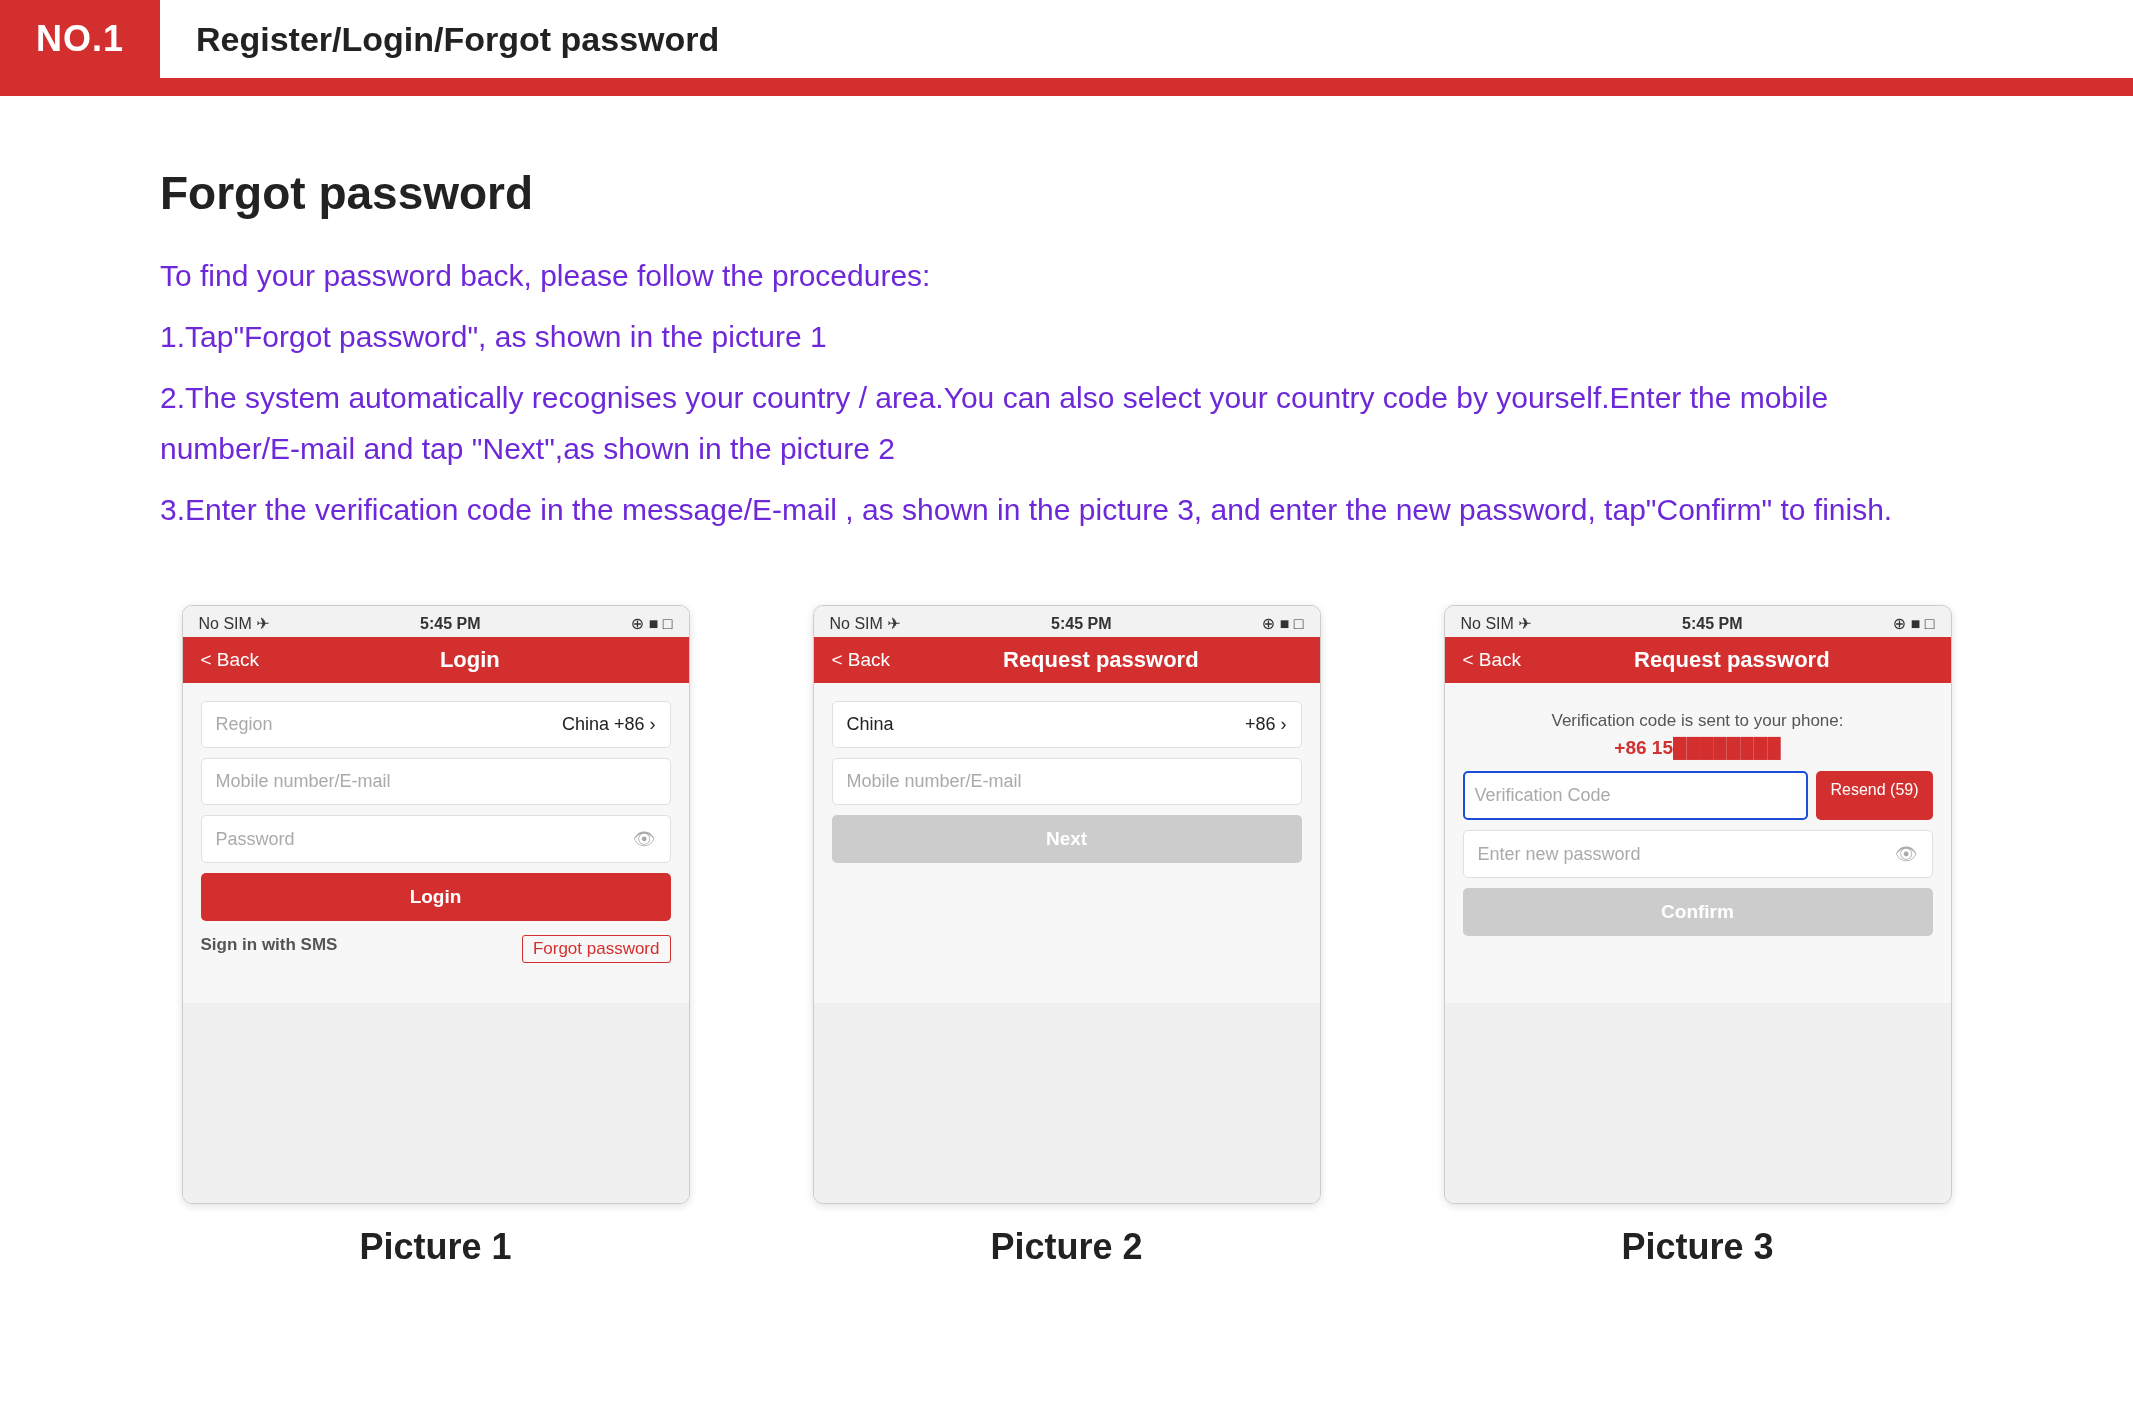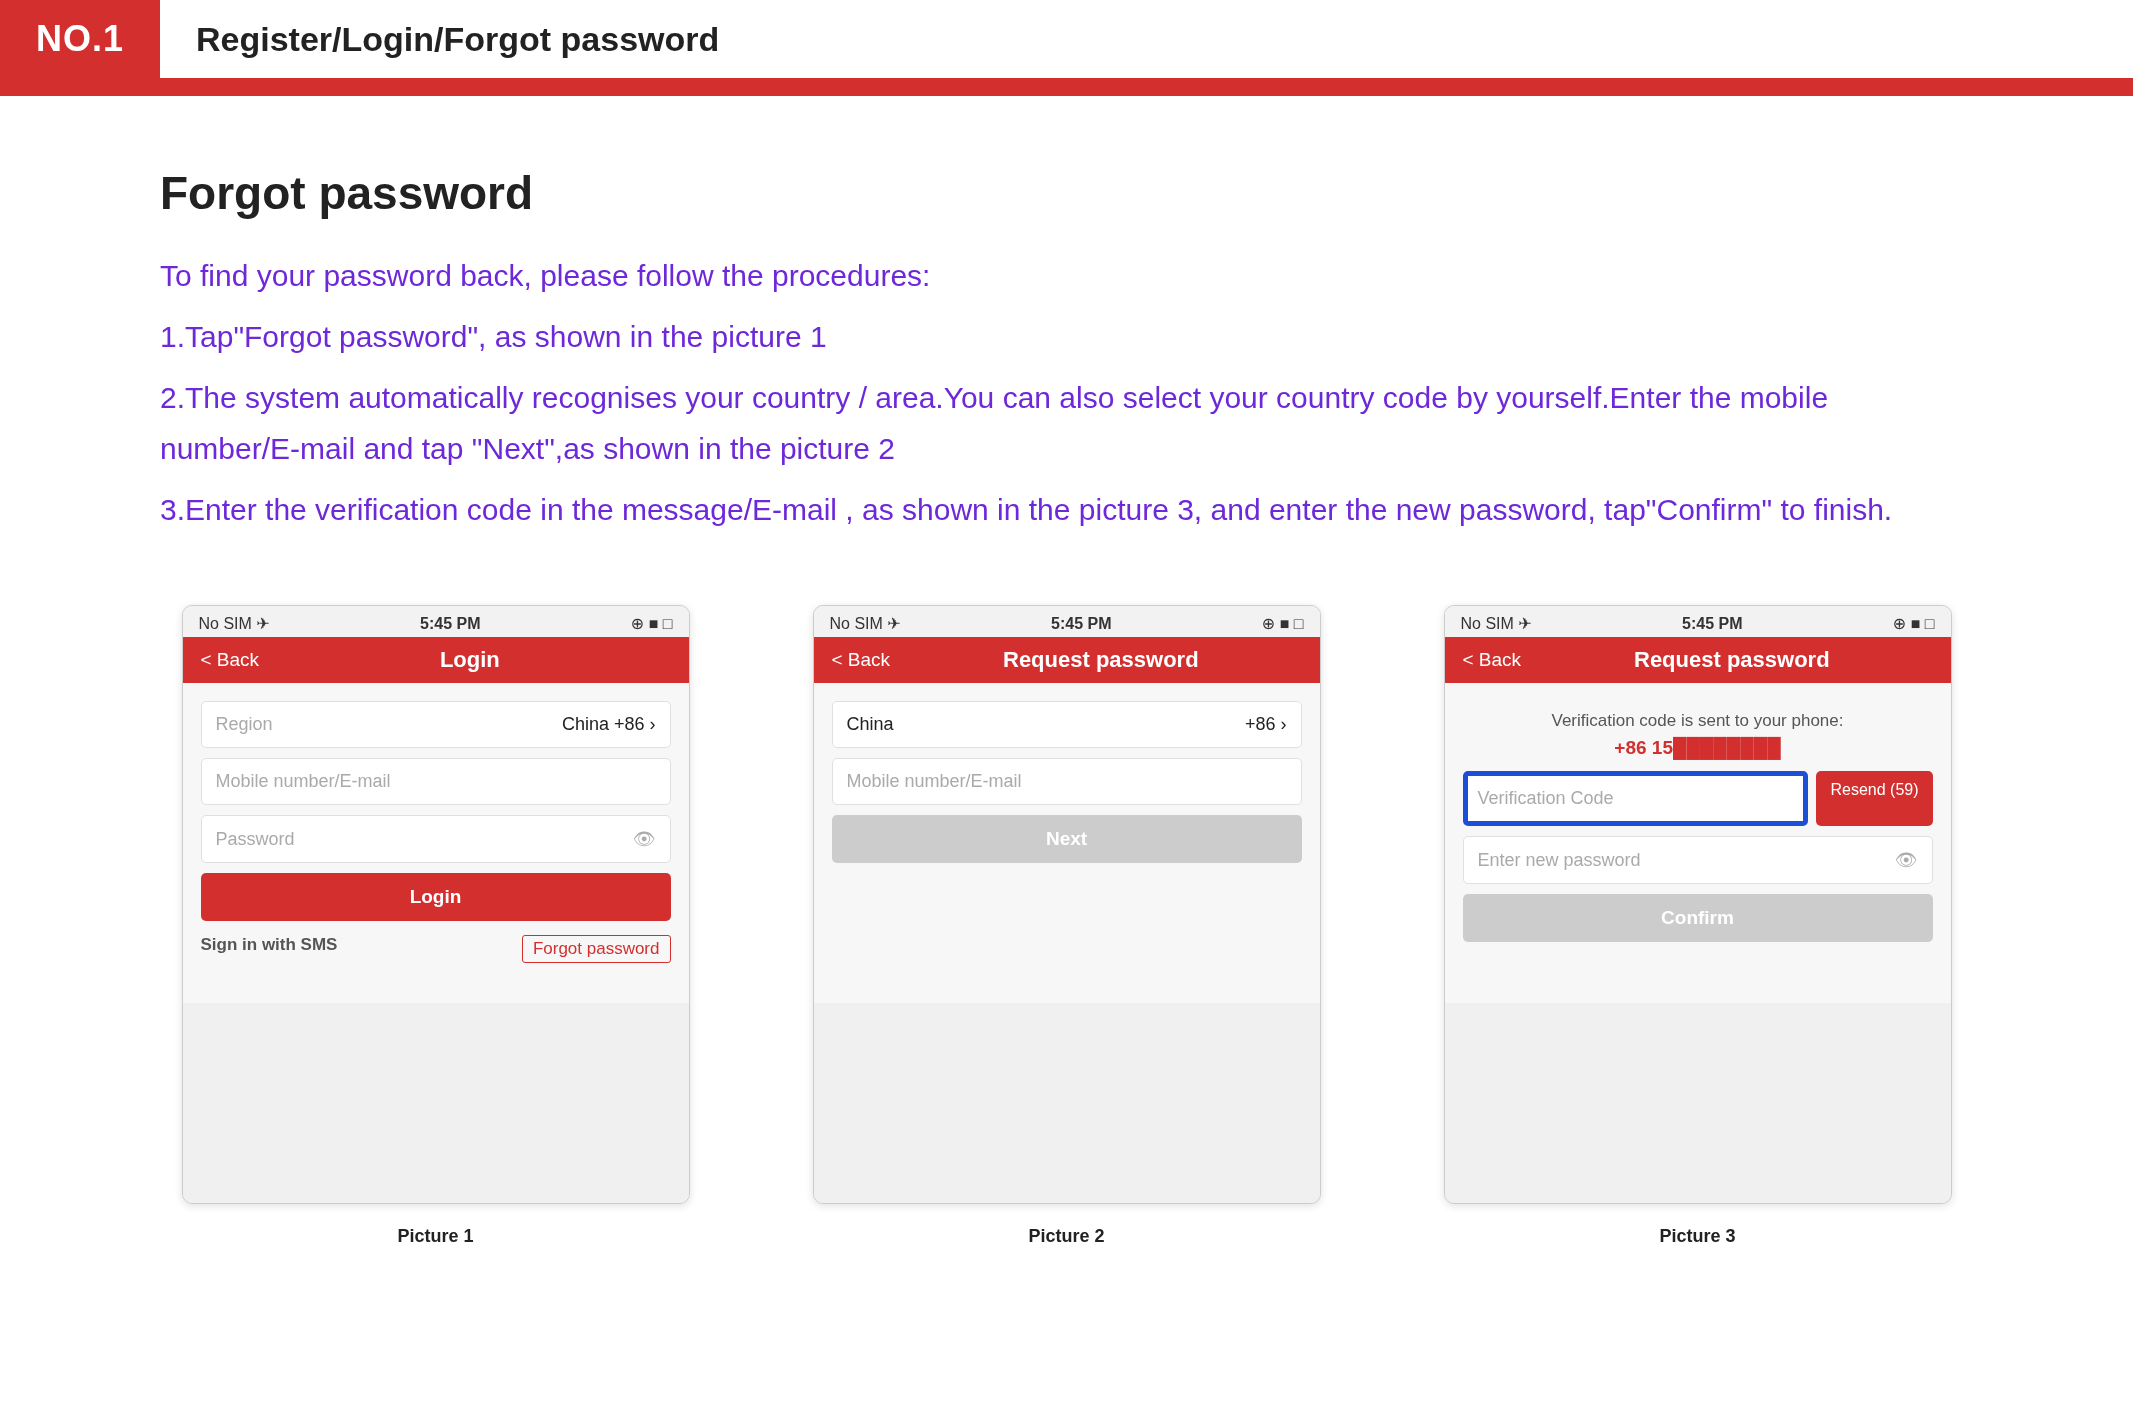--- a/index.html
+++ b/index.html
@@ -64,21 +64,21 @@
       margin-top: 70px;
       align-items: flex-start;
     }
     .phone-col {
       display: flex;
       flex-direction: column;
       align-items: center;
       width: 560px;
     }
     .phone-caption {
-      font-size: 18px;
+      font-size: 36px;
       font-weight: bold;
       margin-top: 22px;
       color: #222;
     }
 
     
     .phone-screen {
       width: 508px;
       background: #f2f2f2;
       border-radius: 10px;
@@ -199,21 +199,21 @@
       font-weight: bold;
     }
     .verify-code-row {
       display: flex;
       gap: 8px;
       margin-bottom: 10px;
     }
     .verify-code-row .code-input {
       flex: 1;
       background: #fff;
-      border: 5px solid #1d4ed8;
+      border: 2px solid #1d4ed8;
       border-radius: 5px;
       padding: 12px 10px;
       font-size: 18px;
       color: #aaa;
     }
     .verify-code-row .resend-btn {
       background: #d32f2f;
       color: #fff;
       border: none;
       border-radius: 5px;

